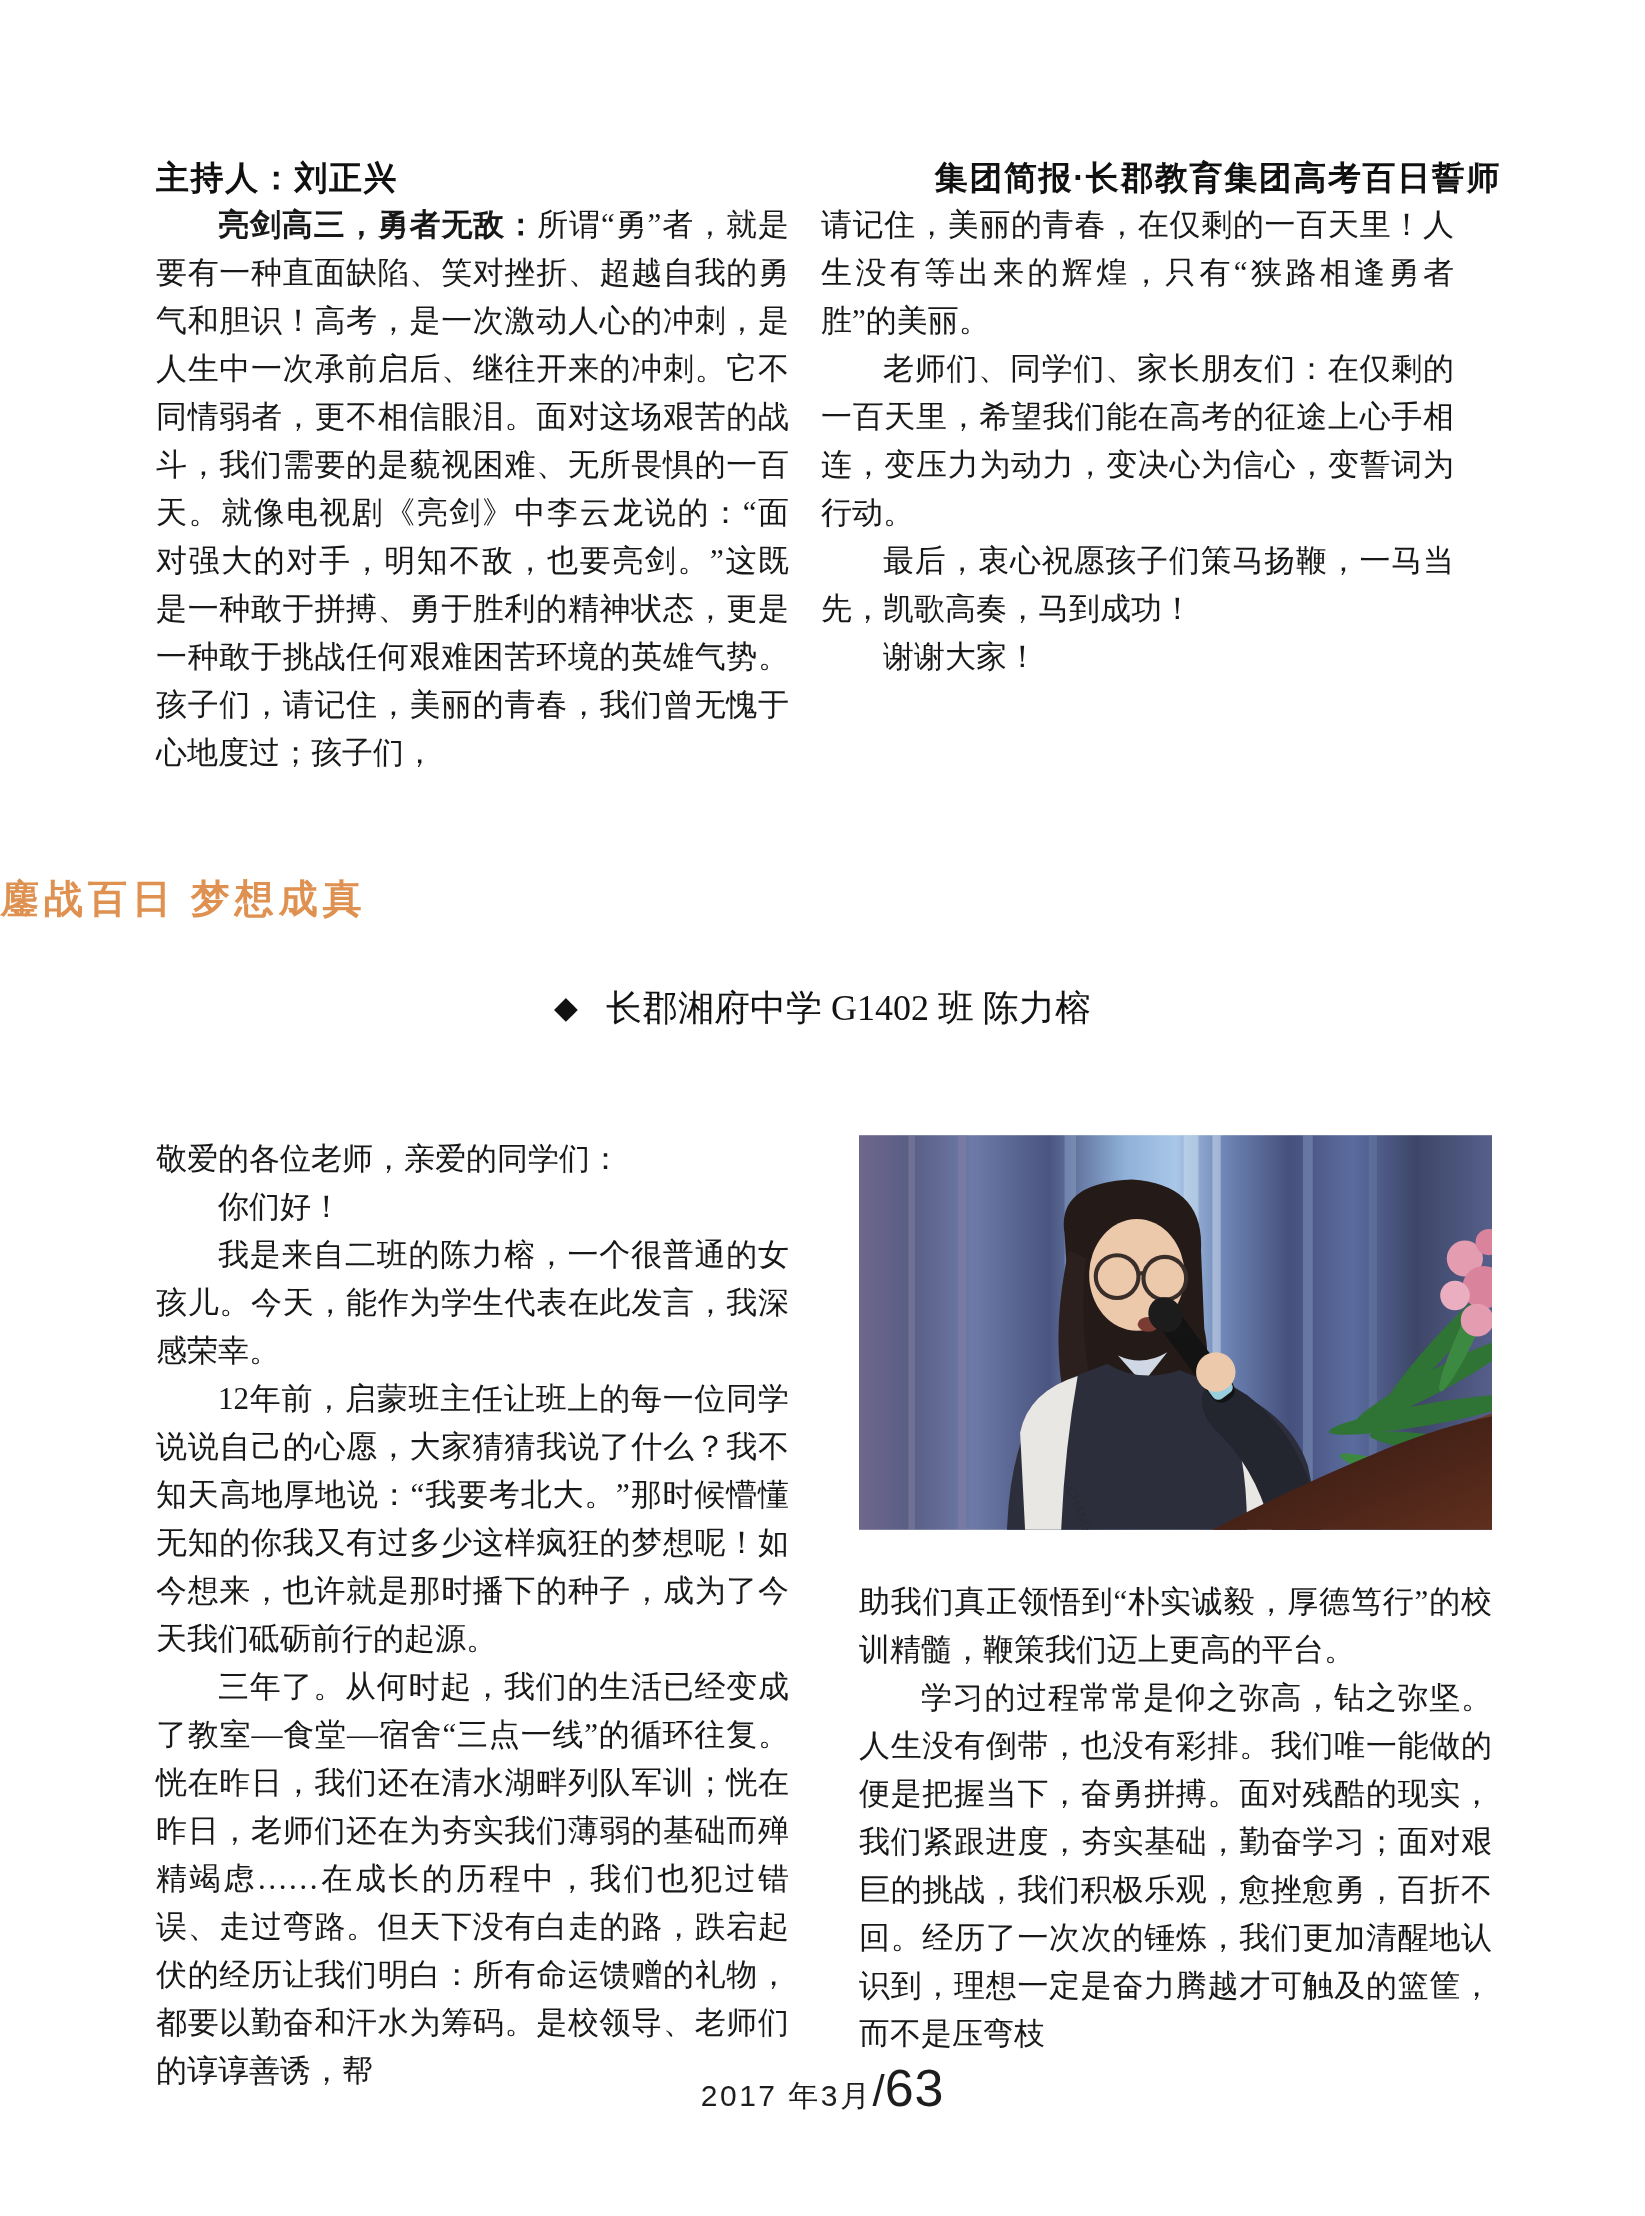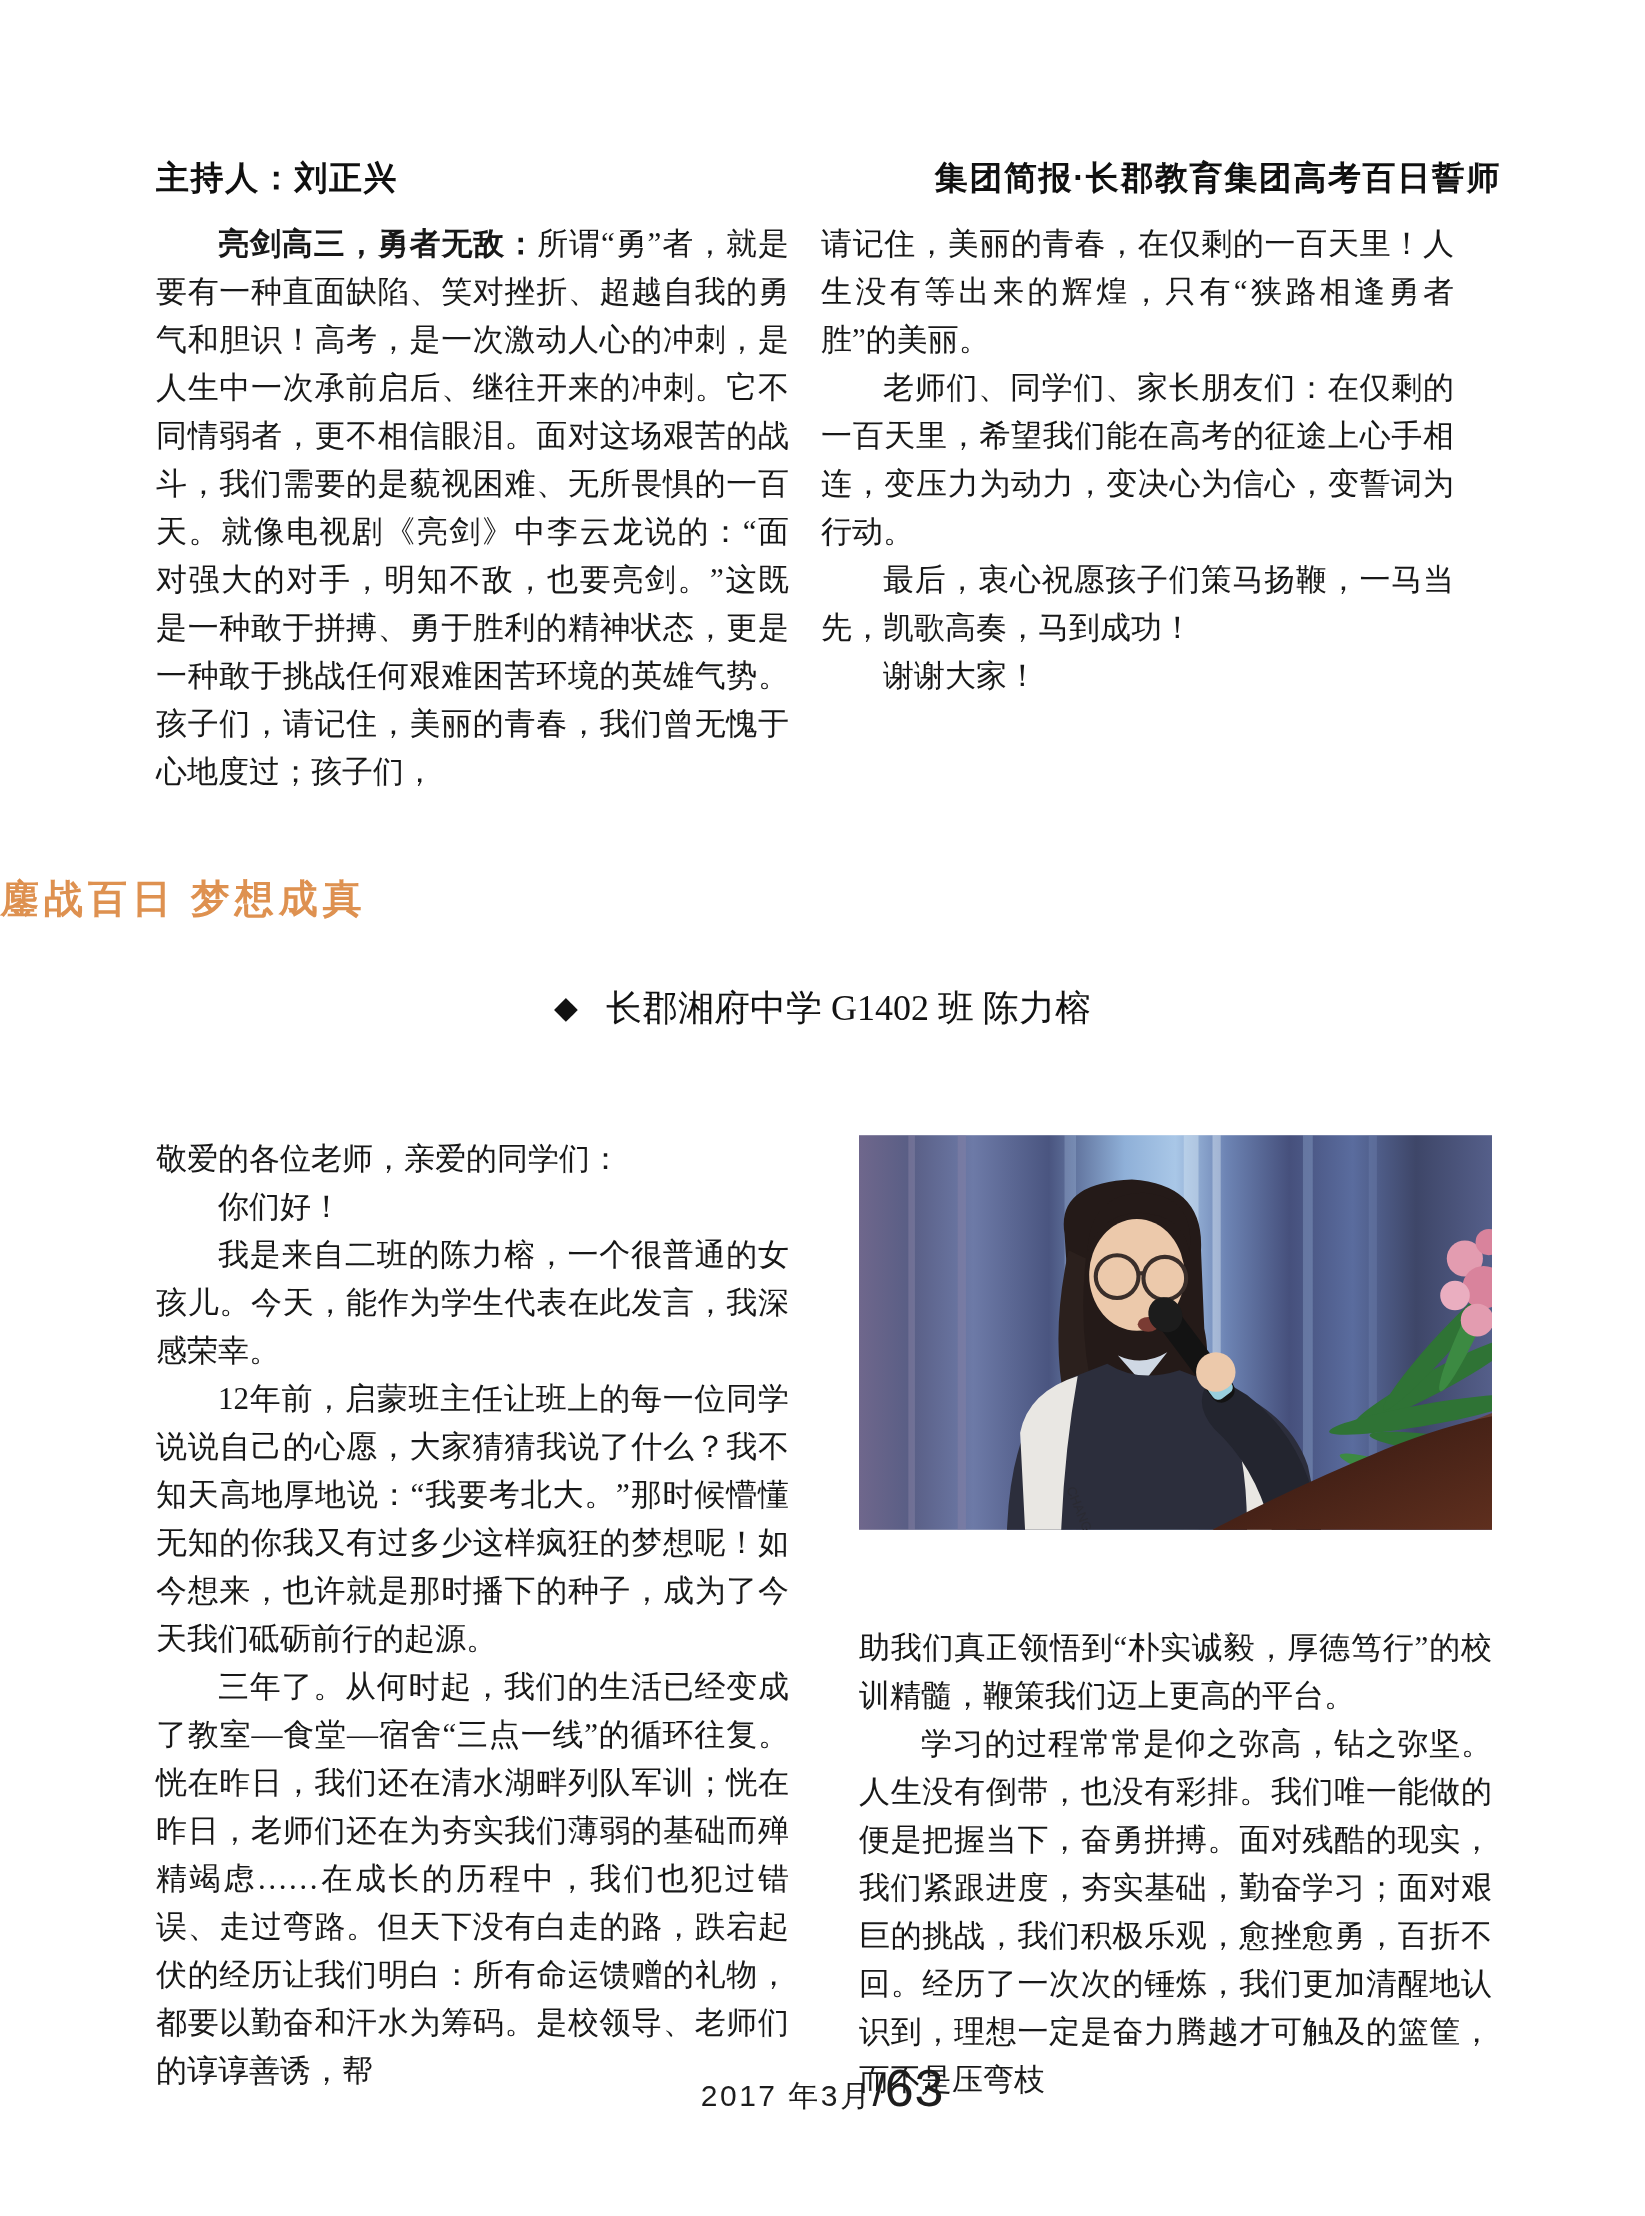--- a/index.html
+++ b/index.html
@@ -17,21 +17,21 @@
     position: absolute; top: 156px;
     font-family: "Liberation Sans", sans-serif;
     font-weight: bold; font-size: 33px; color: #101010;
     letter-spacing: 1.6px; white-space: nowrap;
   }
   .hdr-left  { left: 156px; }
   .hdr-right { right: 144px; }
 
   
   .cols { position: absolute; left: 156px; width: 1337px; display: flex; gap: 70px; }
-  .sec1 { top: 220px; gap: 32px; }
+  .sec1 { top: 201px; gap: 32px; }
   .sec2 { top: 1135px; }
   .col  { width: 633px; }
   .bodytext p {
     margin: 0;
     font-family: "Liberation Serif", serif;
     font-size: 31px; line-height: 48px;
     text-align: justify; color: #181818;
   }
   .ind { text-indent: 2em; }
   .lead { font-family: "Liberation Sans", sans-serif; font-weight: bold; }
@@ -47,21 +47,21 @@
     position: absolute; top: 984px; left: 0; width: 100%;
     text-align: center; font-size: 36px; color: #131313;
     font-family: "Liberation Serif", serif;
   }
   .byline .diamond { font-size: 31px; margin-right: 28px; vertical-align: 2.5px; color: #111; }
 
   
   .photo {
     display: block; width: 633px; height: 395px;
   }
-  .after-photo { margin-top: 94px; }
+  .after-photo { margin-top: 48px; }
 
   
   .footer {
     position: absolute; top: 2058px; left: 0; width: 100%;
     text-align: center;
     font-family: "Liberation Sans", sans-serif;
     font-weight: 300; font-size: 30px; color: #1d1d1d; letter-spacing: 2.5px;
   }
   .footer .sep    { font-size: 44px; font-weight: 300; letter-spacing: 0; }
   .footer .pgnum  { font-size: 52px; font-weight: 400; letter-spacing: 0.8px; }

